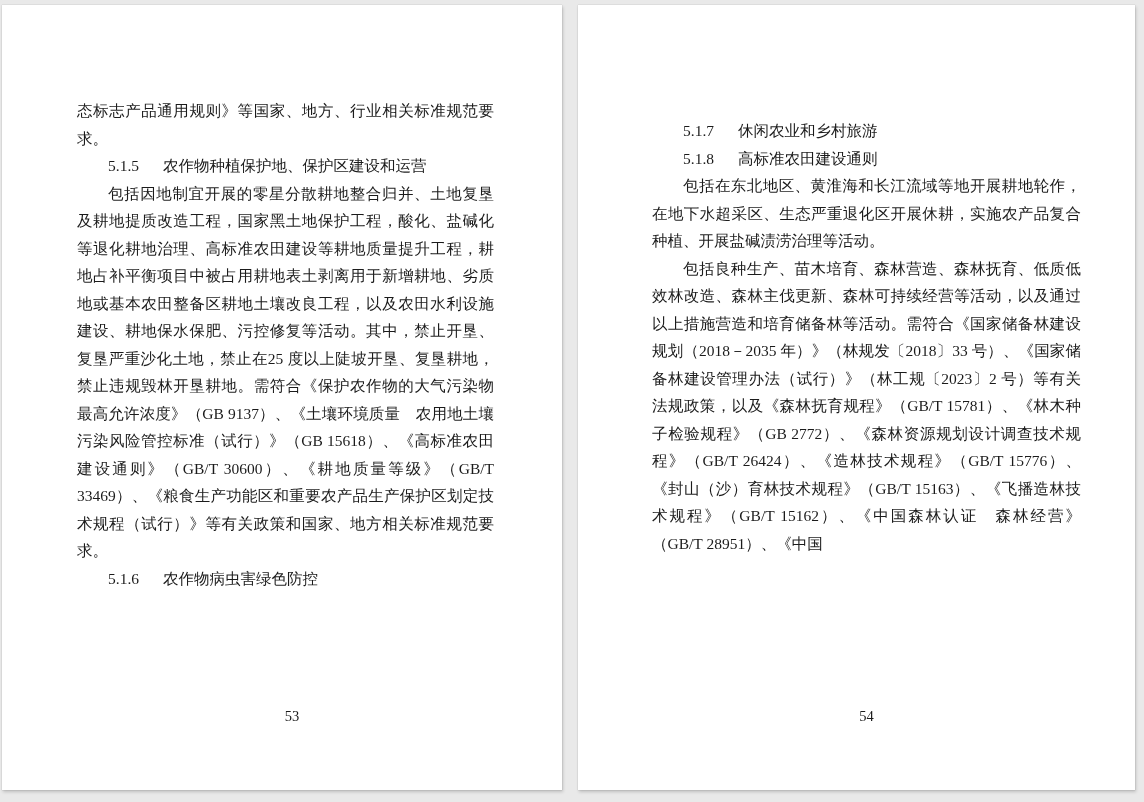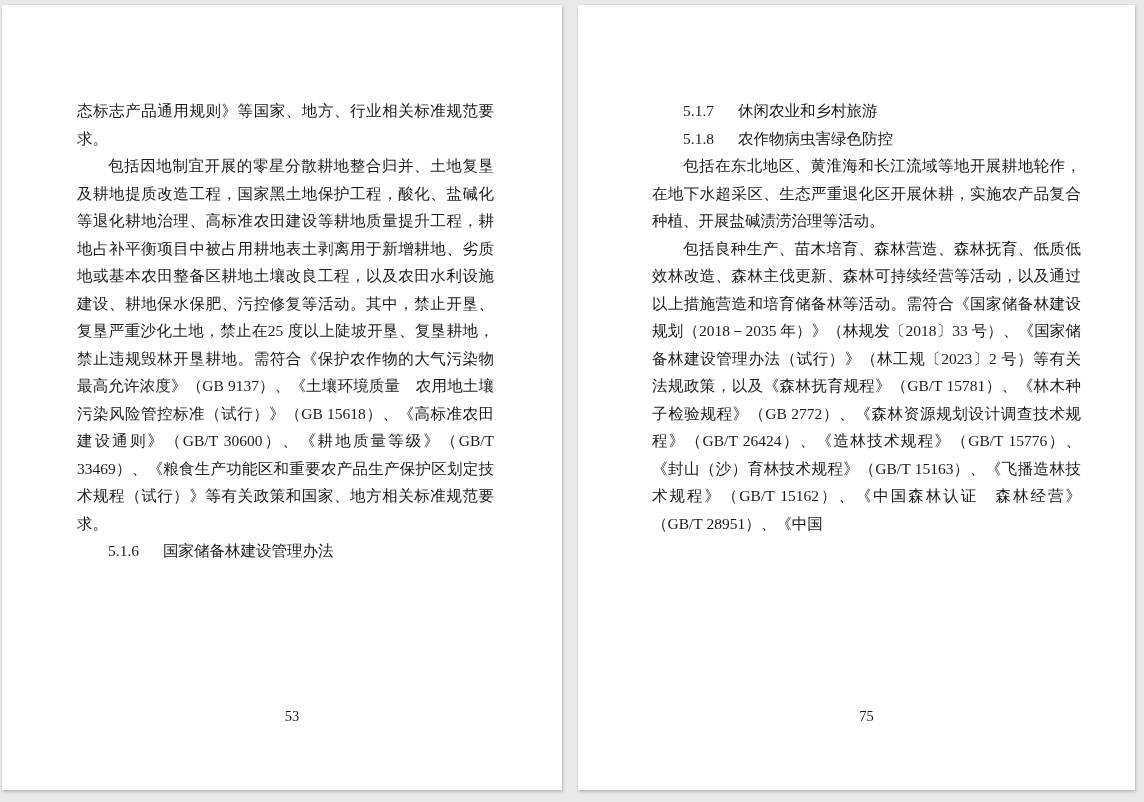--- a/index.html
+++ b/index.html
@@ -28,21 +28,21 @@
   .page.right { left: 578px; width: 557px; }
 
   .page-content {
     position: absolute;
     top: 92px;
     color: #1b1b1b;
     font-size: 15.5px;
     line-height: 27.5px;
   }
   .page.left  .page-content { left: 75px; right: 68px; }
-  .page.right .page-content { left: 74px; right: 54px; }
+  .page.right .page-content { left: 74px; right: 54px; margin-top: 20px; }
 
   p { margin: 0; }
   .para {
     text-align: justify;
     text-justify: inter-ideograph;
     text-indent: 2em;
   }
   .para.cont { text-indent: 0; }
 
   .heading {
@@ -64,29 +64,30 @@
   }
 </style>
 </head>
 <body style="background: rgb(233, 233, 233);">
 
 <div class="spread">
 
   <section class="page left" style="background: rgb(255, 255, 255);">
     <div class="page-content">
         <p class="para cont">态标志产品通用规则》等国家、地方、行业相关标准规范要求。</p>
+        <div class="heading"><span class="h-num">5.1.5</span><span class="h-title">农作物种植保护地、保护区建设和运营</span></div>
         <p class="para">包括因地制宜开展的零星分散耕地整合归并、土地复垦及耕地提质改造工程，国家黑土地保护工程，酸化、盐碱化等退化耕地治理、高标准农田建设等耕地质量提升工程，耕地占补平衡项目中被占用耕地表土剥离用于新增耕地、劣质地或基本农田整备区耕地土壤改良工程，以及农田水利设施建设、耕地保水保肥、污控修复等活动。其中，禁止开垦、复垦严重沙化土地，禁止在25 度以上陡坡开垦、复垦耕地，禁止违规毁林开垦耕地。需符合《保护农作物的大气污染物最高允许浓度》（GB 9137）、《土壤环境质量　农用地土壤污染风险管控标准（试行）》（GB 15618）、《高标准农田建设通则》（GB/T 30600）、《耕地质量等级》（GB/T 33469）、《粮食生产功能区和重要农产品生产保护区划定技术规程（试行）》等有关政策和国家、地方相关标准规范要求。</p>
-        <div class="heading"><span class="h-num">5.1.6</span><span class="h-title">国家储备林建设管理办法</span></div>
+        <div class="heading"><span class="h-num">5.1.6</span><span class="h-title">农作物病虫害绿色防控</span></div>
       </div>
     <div class="page-number">53</div>
   </section>
 
   <section class="page right" style="background: rgb(255, 255, 255);">
     <div class="page-content">
         <div class="heading"><span class="h-num">5.1.7</span><span class="h-title">休闲农业和乡村旅游</span></div>
-        <div class="heading"><span class="h-num">5.1.8</span><span class="h-title">农作物病虫害绿色防控</span></div>
+        <div class="heading"><span class="h-num">5.1.8</span><span class="h-title">高标准农田建设通则</span></div>
         <p class="para">包括在东北地区、黄淮海和长江流域等地开展耕地轮作，在地下水超采区、生态严重退化区开展休耕，实施农产品复合种植、开展盐碱渍涝治理等活动。</p>
         <p class="para">包括良种生产、苗木培育、森林营造、森林抚育、低质低效林改造、森林主伐更新、森林可持续经营等活动，以及通过以上措施营造和培育储备林等活动。需符合《国家储备林建设规划（2018－2035 年）》（林规发〔2018〕33 号）、《国家储备林建设管理办法（试行）》（林工规〔2023〕2 号）等有关法规政策，以及《森林抚育规程》（GB/T 15781）、《林木种子检验规程》（GB 2772）、《森林资源规划设计调查技术规程》（GB/T 26424）、《造林技术规程》（GB/T 15776）、《封山（沙）育林技术规程》（GB/T 15163）、《飞播造林技术规程》（GB/T 15162）、《中国森林认证　森林经营》（GB/T 28951）、《中国</p>
       </div>
-    <div class="page-number">75</div>
+    <div class="page-number">54</div>
   </section>
 
 </div>
 
 </body></html>

